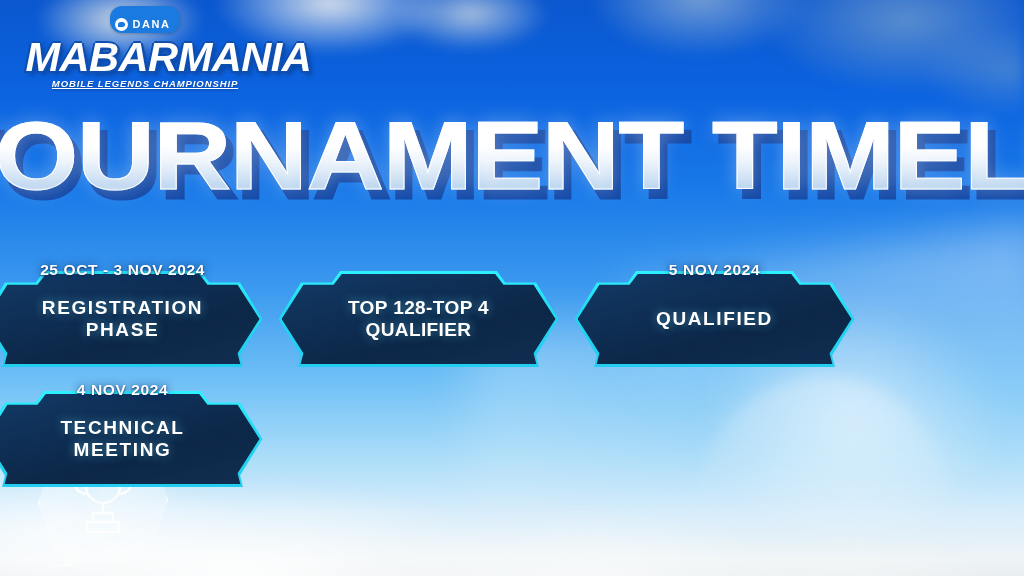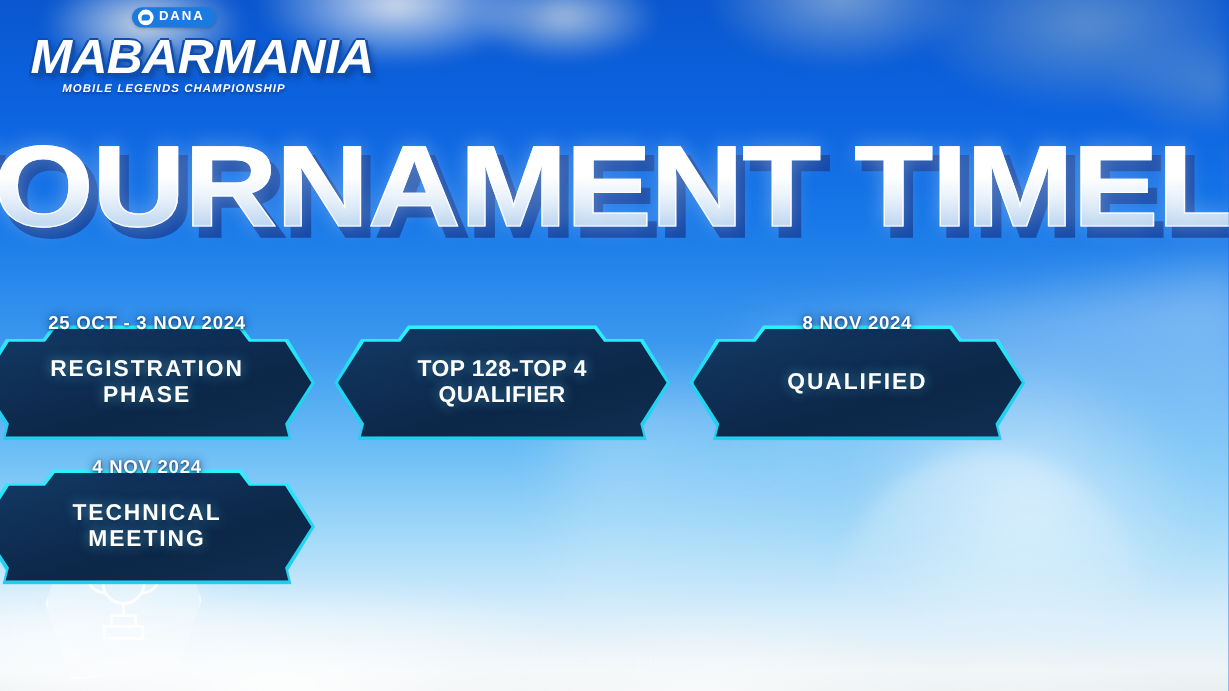--- a/index.html
+++ b/index.html
@@ -61,21 +61,21 @@
   .glow-right{
     position:absolute;right:20px;bottom:30px;width:300px;height:250px;
     background:radial-gradient(closest-side, rgba(255,255,255,.55), rgba(255,255,255,0));
     filter:blur(16px);
   }
 
   
   .logo-block{position:absolute;left:30px;top:6px;width:230px;text-align:center;z-index:6;}
   .dana-badge{
     display:inline-flex;align-items:center;gap:4px;
-    background:#1a7ae0;border-radius:12px;padding:2px 9px 2px 5px;
+    background:#1a7ae0;border-radius:12px;padding:12px 9px 2px 5px;
     box-shadow:0 1px 3px rgba(0,0,0,.25);
   }
   .dana-mark{
     width:13px;height:13px;border-radius:50%;background:#fff;position:relative;flex:0 0 auto;
   }
   .dana-mark::after{
     content:"";position:absolute;left:3px;top:4px;width:7px;height:5px;
     border-radius:3px 3px 3px 0;background:#1a7ae0;
   }
   .dana-text{
@@ -87,21 +87,21 @@
     color:#fff;font-style:italic;
     transform:scaleX(1.04);
     text-shadow:
        2px 0 0 #0e4fb0, -2px 0 0 #0e4fb0, 0 2px 0 #0e4fb0, 0 -2px 0 #0e4fb0,
        2px 2px 0 #0e4fb0, -2px 2px 0 #0e4fb0, 3px 4px 5px rgba(3,30,80,.45);
     white-space:nowrap;
   }
   .mabar .big{font-size:40px;}
   .tagline{
     margin-top:2px;color:#fff;font-size:9.5px;font-weight:700;font-style:italic;
-    letter-spacing:.9px;text-shadow:0 1px 2px rgba(4,40,100,.6);white-space:nowrap;
+    letter-spacing:.9px;text-shadow:0 1px 2px rgba(4,40,100,.6);white-space:nowrap;text-decoration:underline;
   }
 
   
   .title-wrap{position:absolute;left:0;top:108px;width:1024px;text-align:center;z-index:6;}
   .title{
     display:inline-block;position:relative;
     font-size:96px;line-height:1;font-weight:900;letter-spacing:-1px;
     transform:scaleX(1.12);
     white-space:nowrap;
   }
@@ -239,21 +239,21 @@
     </div>
 
     <div class="card">
       <div class="card-shape"></div>
       <div class="card-inner"></div>
       <div class="card-label">TOP 128-TOP 4
 QUALIFIER</div>
     </div>
 
     <div class="card">
-      <div class="card-date">8 NOV 2024</div>
+      <div class="card-date">5 NOV 2024</div>
       <div class="card-shape"></div>
       <div class="card-inner"></div>
       <div class="card-label wide">QUALIFIED</div>
     </div>
 
     <div class="card">
       <div class="card-date">4 NOV 2024</div>
       <div class="card-shape"></div>
       <div class="card-inner"></div>
       <div class="card-label wide">TECHNICAL

